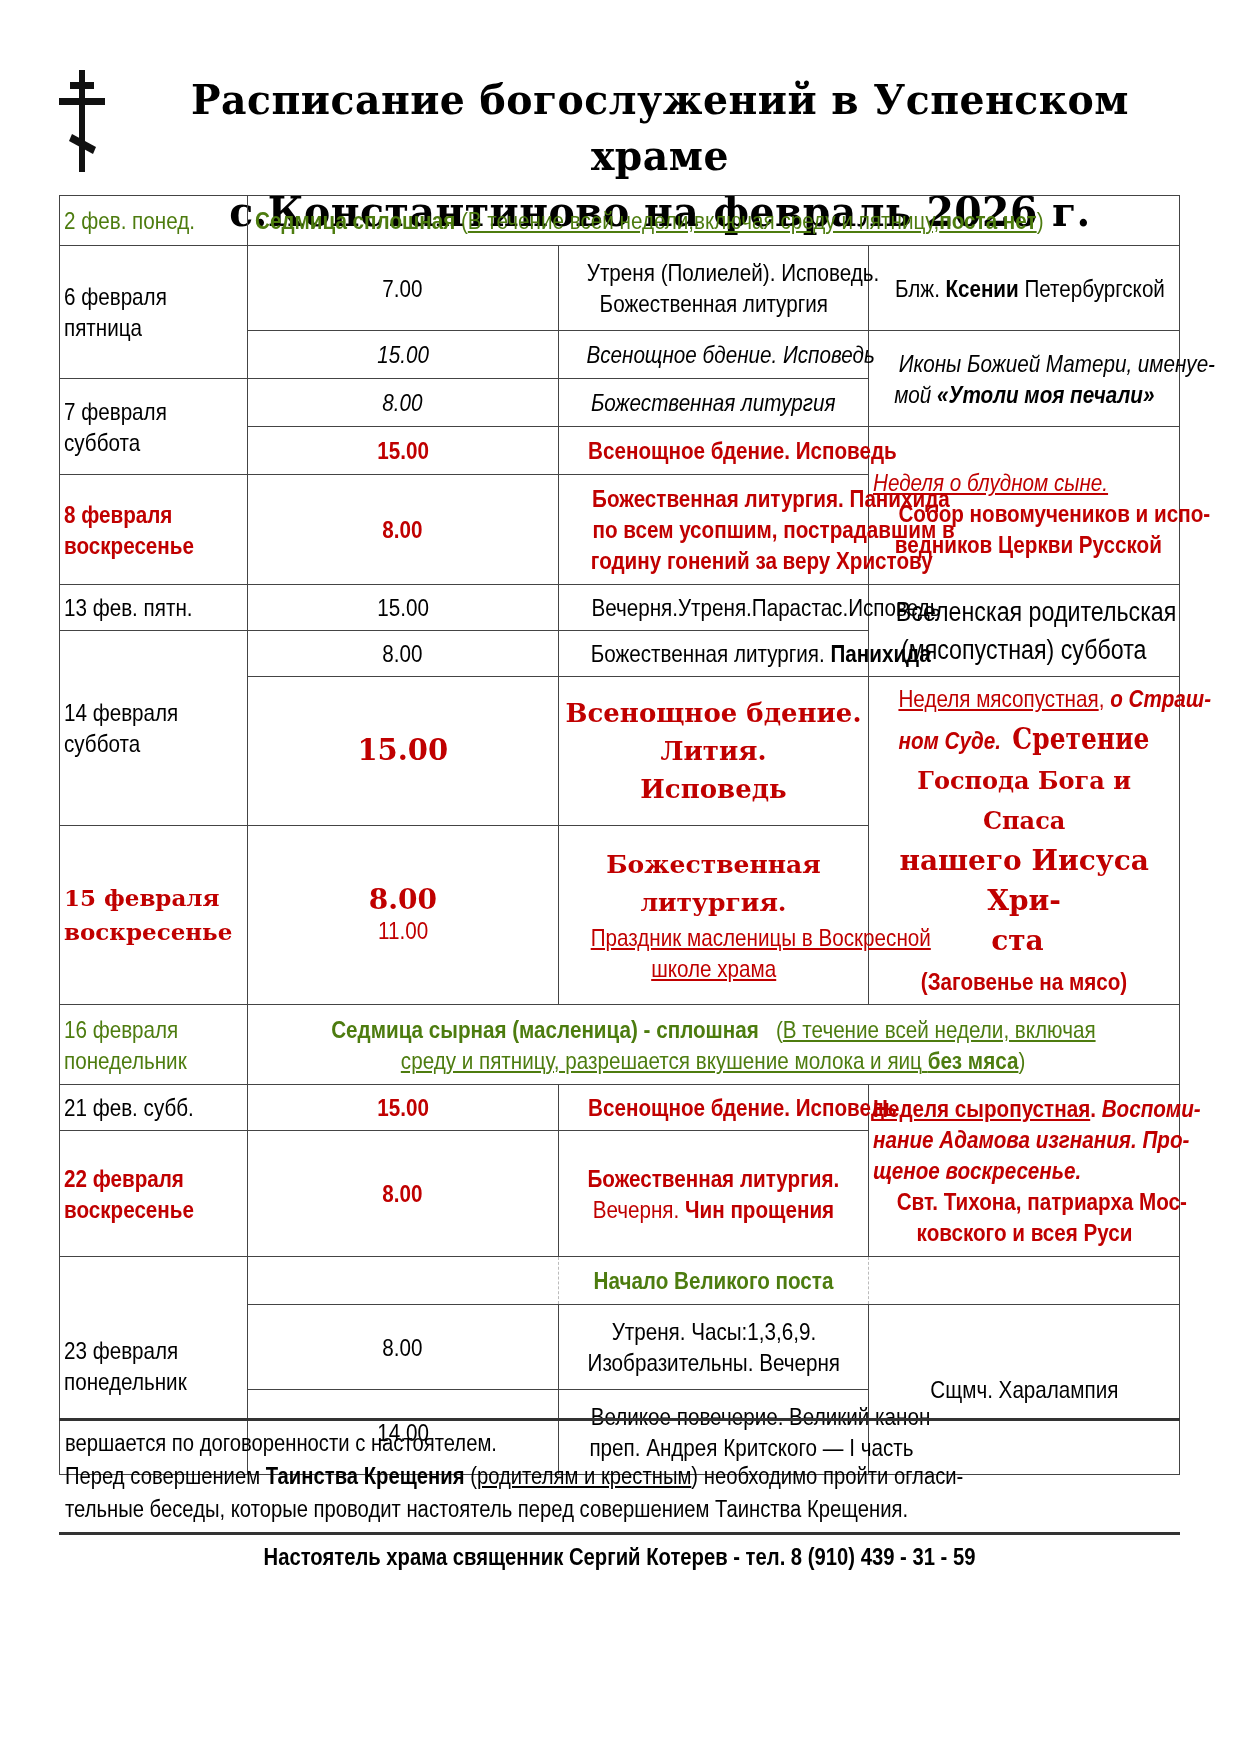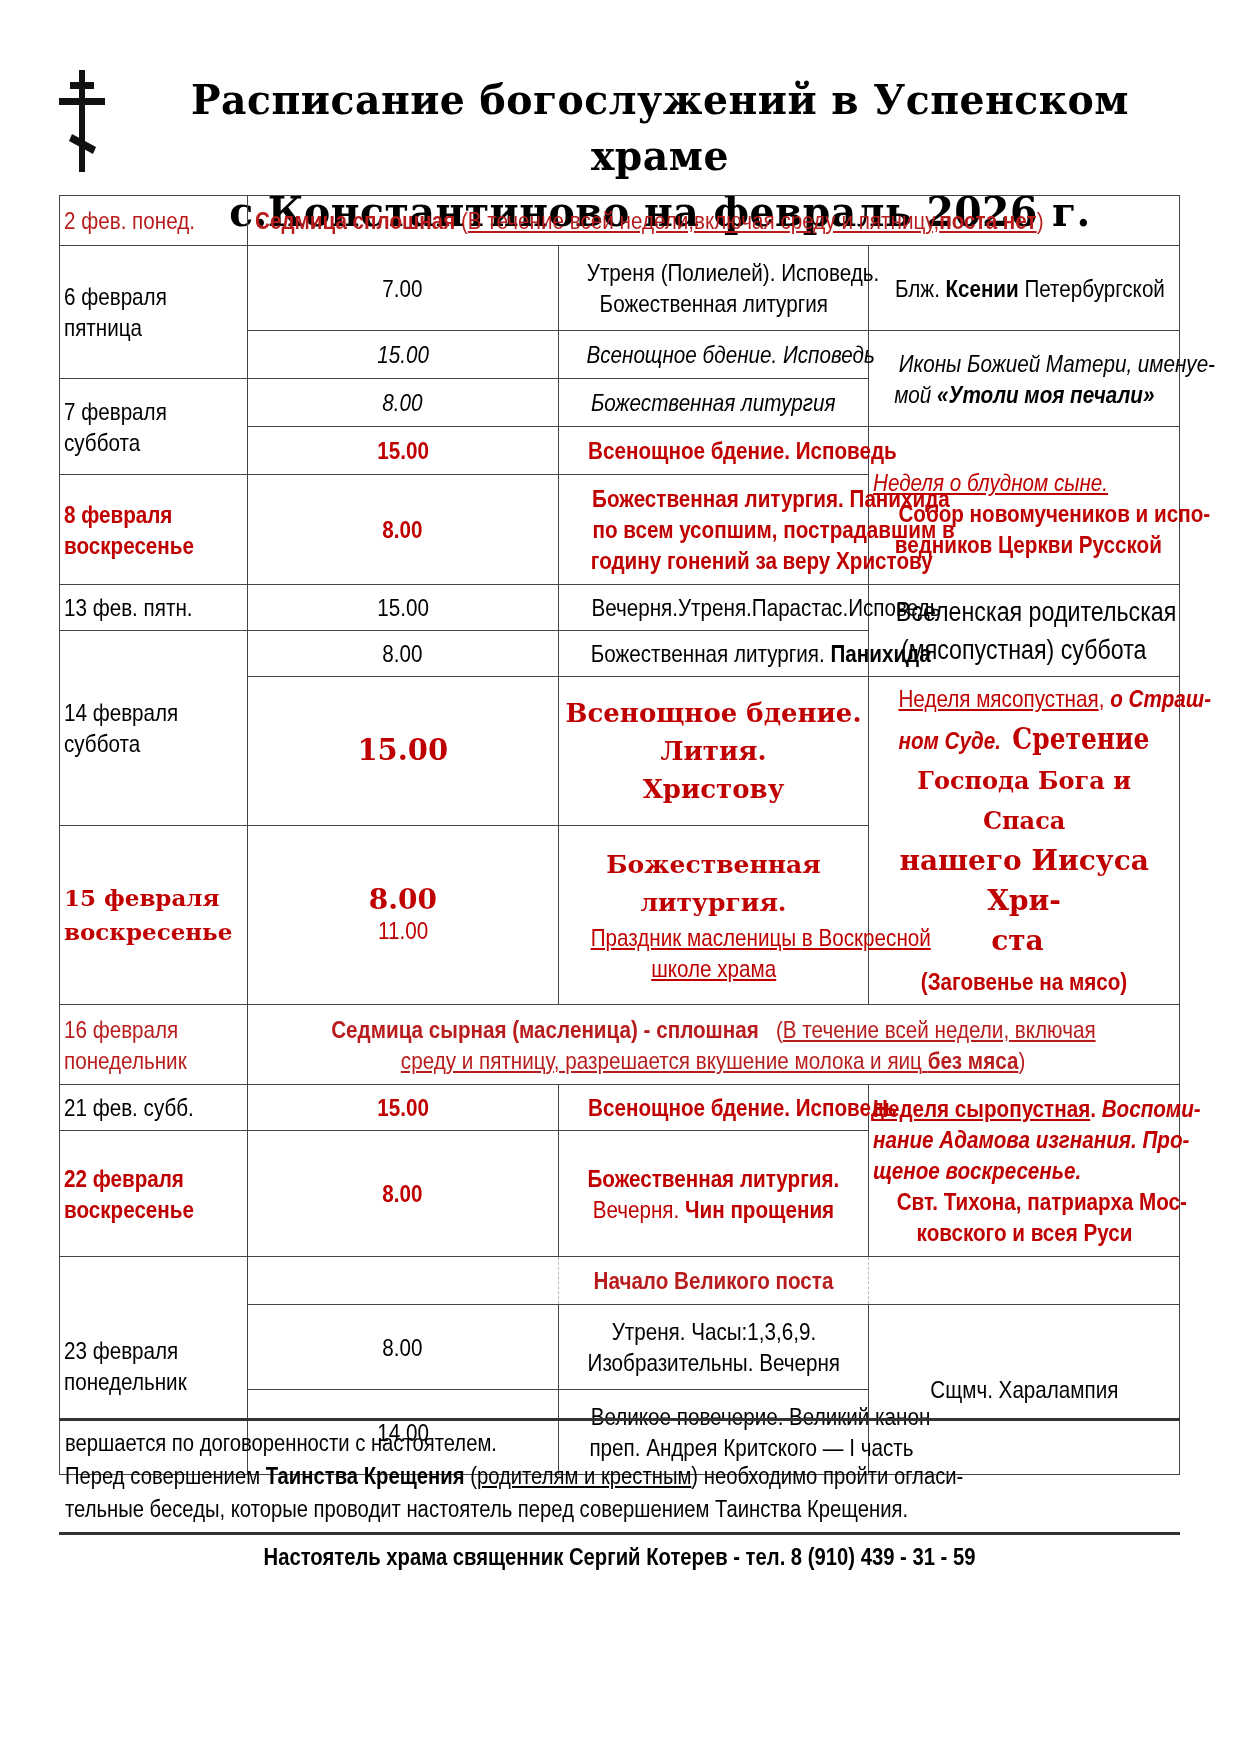--- a/index.html
+++ b/index.html
@@ -8,21 +8,21 @@
   .title{position:absolute;left:140px;top:72px;width:1040px;text-align:center;font-family:"DejaVu Serif",serif;font-weight:bold;font-size:41px;line-height:56px;letter-spacing:0.5px;transform:scaleX(0.96);}
   table.sched{position:absolute;left:59px;top:195px;width:1121px;border-collapse:collapse;table-layout:fixed;}
   table.sched td{border:1.5px solid #444;padding:2px 4px;font-size:24px;line-height:31px;vertical-align:middle;}
   td.c1{width:179px;text-align:left;}
   td.c2{width:83px;text-align:center;}
   td.c3{width:426px;text-align:center;}
   td.c4{text-align:center;}
   .narrow{display:inline-block;transform:scaleX(0.86);transform-origin:center;white-space:nowrap;}
   .narrowL{display:inline-block;transform:scaleX(0.86);transform-origin:left;white-space:nowrap;}
   .red{color:#c00000;}
-  .purple{color:#b91c1c;}
+  .purple{color:#4d7c0f;}
   .b{font-weight:bold;}
   .i{font-style:italic;}
   .u{text-decoration:underline;}
   .slav{font-family:"DejaVu Serif",serif;font-weight:bold;}
   .notes{position:absolute;left:59px;top:1418px;width:1121px;}
   .note{border-top:3px solid #333;padding:6px 6px 6px 6px;font-size:23px;line-height:33px;}
   .note p{margin:0;}
   .note.last{border-top:3px solid #333;text-align:center;font-weight:bold;}
   .fine{display:inline-block;transform:scaleX(0.88);transform-origin:left;white-space:nowrap;}
   .finec{display:inline-block;transform:scaleX(0.88);transform-origin:center;white-space:nowrap;}
@@ -124,21 +124,21 @@
       <div class="narrowL">14 февраля</div><br>
       <div class="narrowL">суббота</div>
     </td>
     <td class="c2"><span class="narrow">8.00</span></td>
     <td class="c3"><span class="narrow"><span>Божественная литургия.</span> <span class="b">Панихида</span></span></td>
   </tr>
   <tr style="height:100px;">
     <td class="c2 red slav" style="font-size:29px;"><span>15.00</span></td>
     <td class="c3 red slav" style="font-size:26px;line-height:38px;">
       <div>Всенощное бдение. Лития.</div>
-      <div>Христову</div>
+      <div>Исповедь</div>
     </td>
     <td class="c4 red" rowspan="2" style="line-height:40px;">
       <div class="narrow"><span class="u">Неделя мясопустная</span><span>,</span> <span class="i b">о Страш-</span></div><br>
       <div class="narrow"><span class="i b">ном Суде.</span>&nbsp;&nbsp;<span class="slav" style="font-size:29px;">Сретение</span></div>
       <div class="slav" style="font-size:24px;">Господа Бога и Спаса</div>
       <div class="slav" style="font-size:28px;">нашего Иисуса Хри-</div>
       <div><span class="slav" style="font-size:28px;">ста</span>&nbsp;&nbsp;<span class="narrow b">(Заговенье на мясо)</span></div>
     </td>
   </tr>
 

